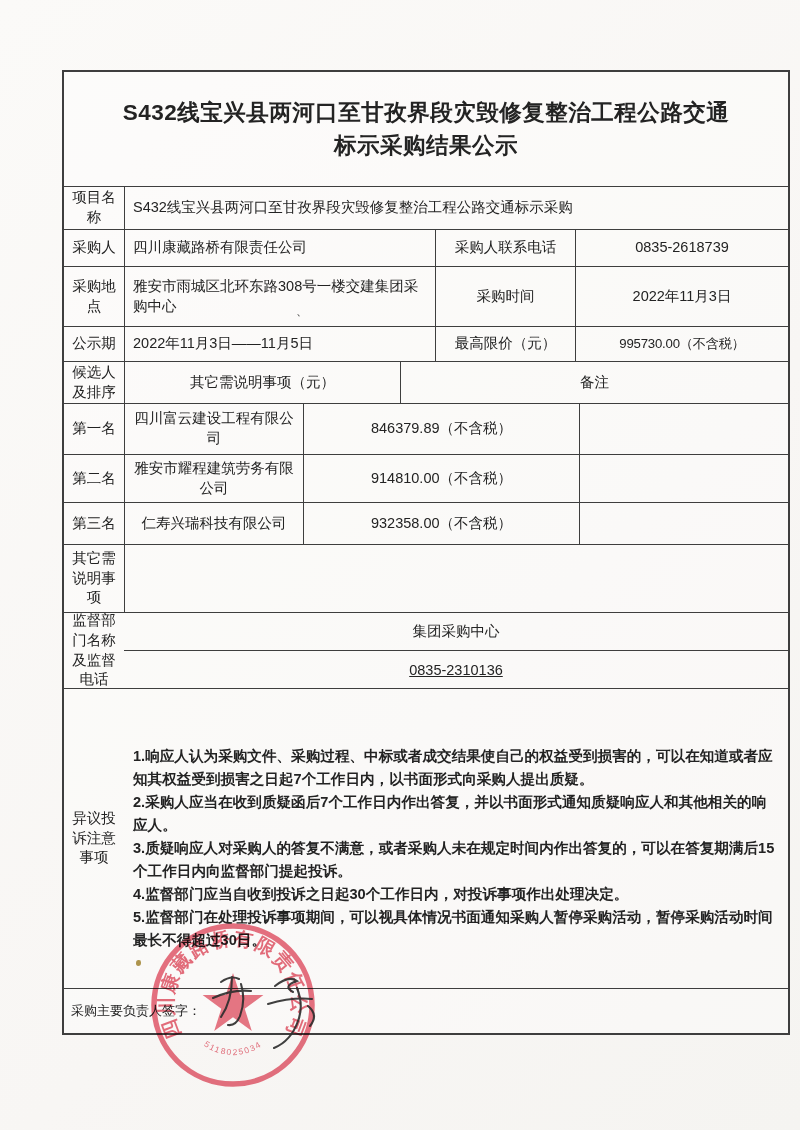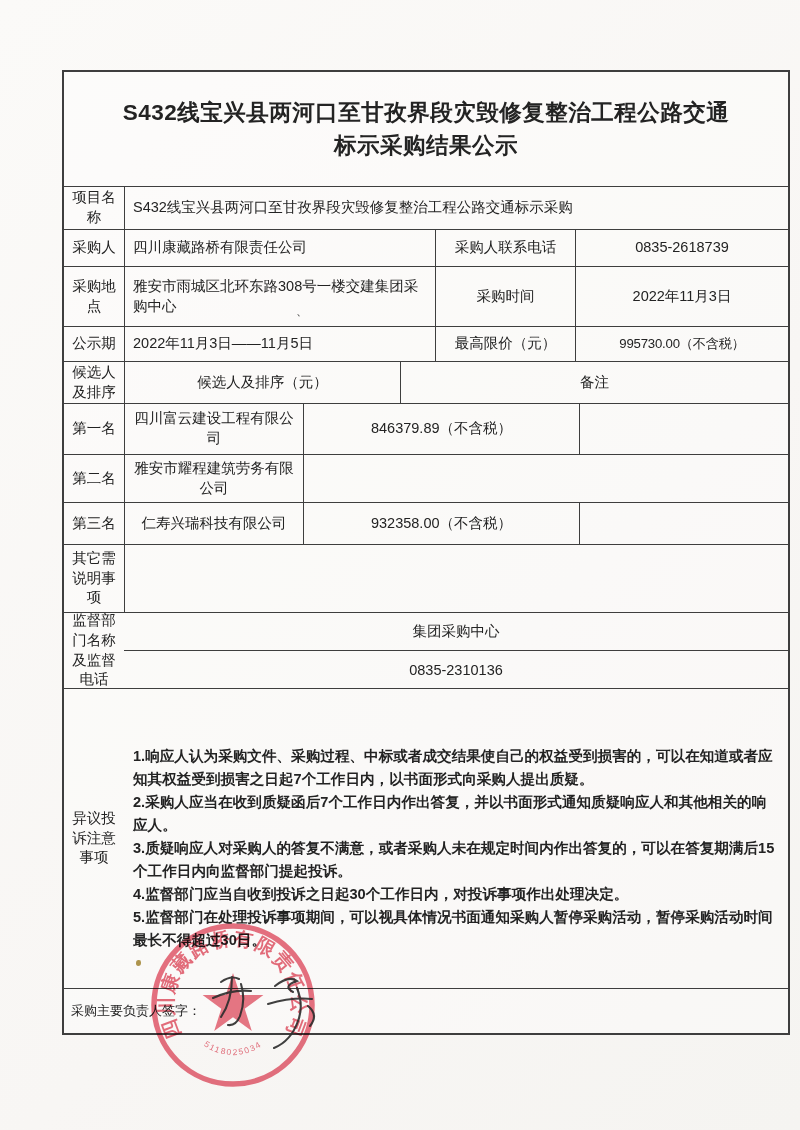--- a/index.html
+++ b/index.html
@@ -38,21 +38,21 @@
   .h-sign { height:44px; }
 
   .title-cell {
     flex:1; display:flex; flex-direction:column; align-items:center; justify-content:center;
     font-size:22.5px; font-weight:bold; line-height:33px; letter-spacing:0.5px;
   }
   .sup-stack { flex:1; display:flex; flex-direction:column; }
   .sup-stack .sub {
     flex:1; display:flex; align-items:center; justify-content:center; font-size:14.5px;
   }
-  .sup-stack .sub + .sub { border-top:1.4px solid #3e3e3e; }
+  .sup-stack .sub + .sub { border-top:1.4px solid #3e3e3e;text-decoration:underline; }
   .obj-cell {
     flex:1; display:flex; flex-direction:column; justify-content:center; align-items:flex-start;
     text-align:left; padding:0 9px; font-size:14.6px; line-height:23px;
   }
   .obj-cell .para { transform:translateY(10px);font-weight:bold; }
   .sign-cell { flex:1; justify-content:flex-start; text-align:left; padding-left:7px; font-size:13px; }
 
   .seal-svg { position:absolute; left:113px; top:885px; mix-blend-mode:multiply; opacity:0.9; }
   .sig-svg  { position:absolute; left:205px; top:968px; }
   .fleck { position:absolute; left:136px; top:960px; width:5px; height:6px;
@@ -92,33 +92,34 @@
 
   <div class="row h-pub">
     <div class="cell lab">公示期</div>
     <div class="cell w-main left">2022年11月3日——11月5日</div>
     <div class="cell w-mid">最高限价（元）</div>
     <div class="cell w-rest tight">995730.00（不含税）</div>
   </div>
 
   <div class="row h-head">
     <div class="cell lab">候选人及排序</div>
-    <div class="cell w-c3">候选人及排序（元）</div>
+    <div class="cell w-c3">其它需说明事项（元）</div>
     <div class="cell w-rest">备注</div>
   </div>
 
   <div class="row h-c1">
     <div class="cell lab">第一名</div>
     <div class="cell w-c2">四川富云建设工程有限公司</div>
     <div class="cell w-c3">846379.89（不含税）</div>
     <div class="cell w-rest"></div>
   </div>
   <div class="row h-c2">
     <div class="cell lab">第二名</div>
     <div class="cell w-c2">雅安市耀程建筑劳务有限公司</div>
+    <div class="cell w-c3">914810.00（不含税）</div>
     <div class="cell w-rest"></div>
   </div>
   <div class="row h-c3">
     <div class="cell lab">第三名</div>
     <div class="cell w-c2">仁寿兴瑞科技有限公司</div>
     <div class="cell w-c3">932358.00（不含税）</div>
     <div class="cell w-rest"></div>
   </div>
 
   <div class="row h-other">

